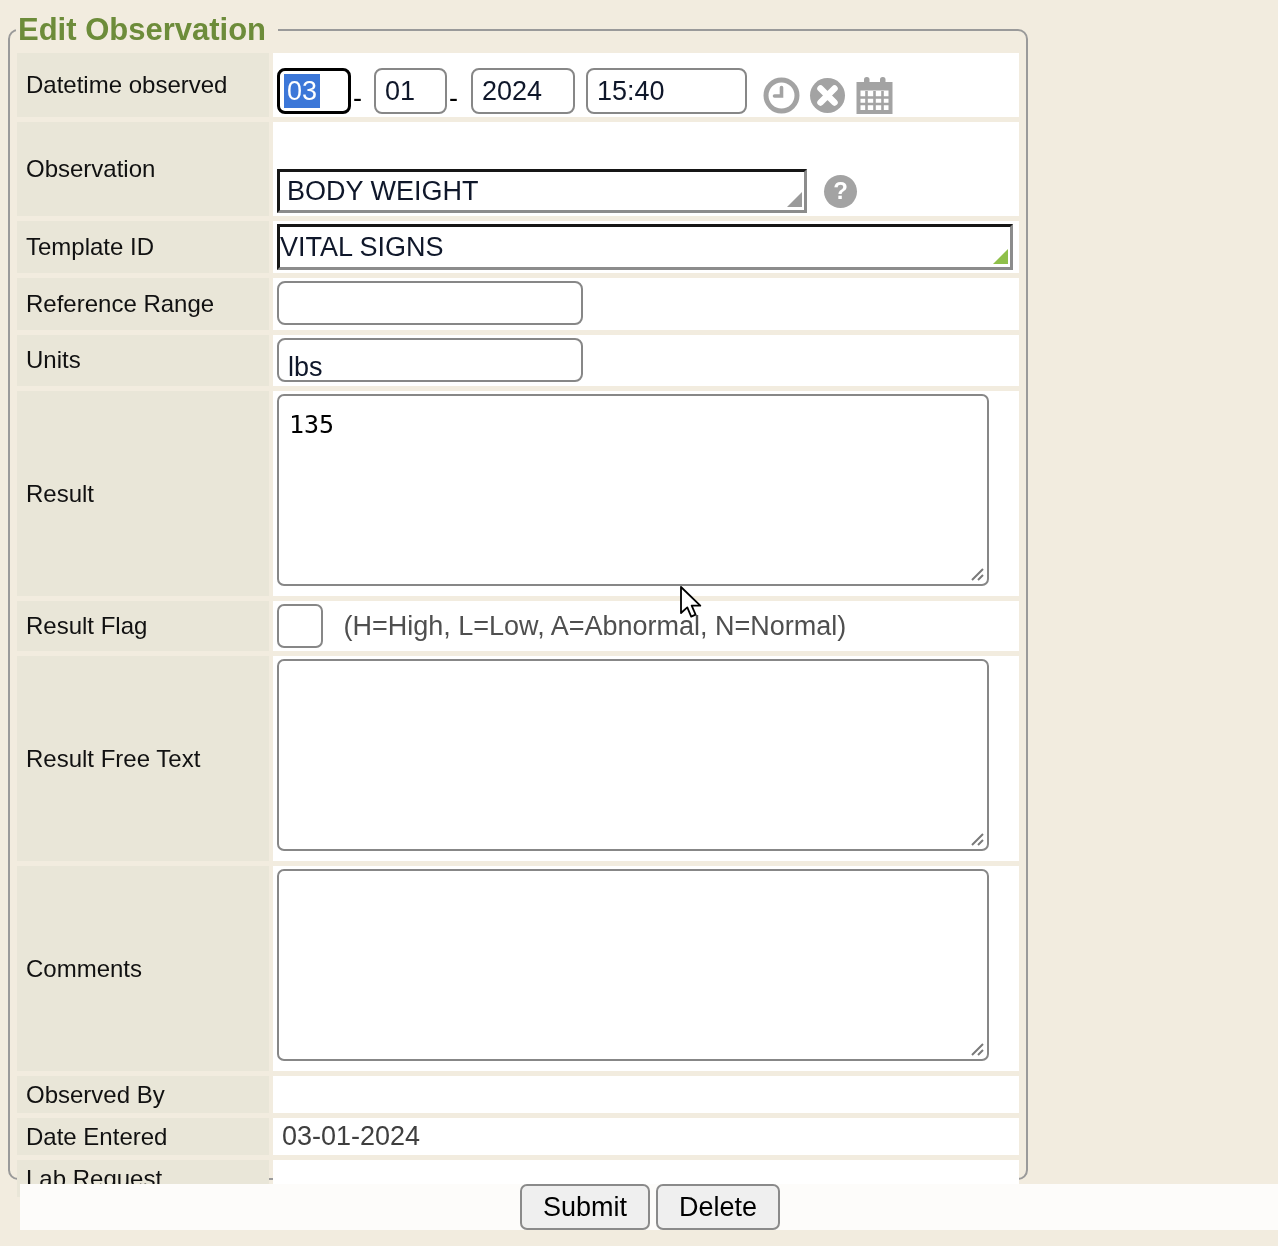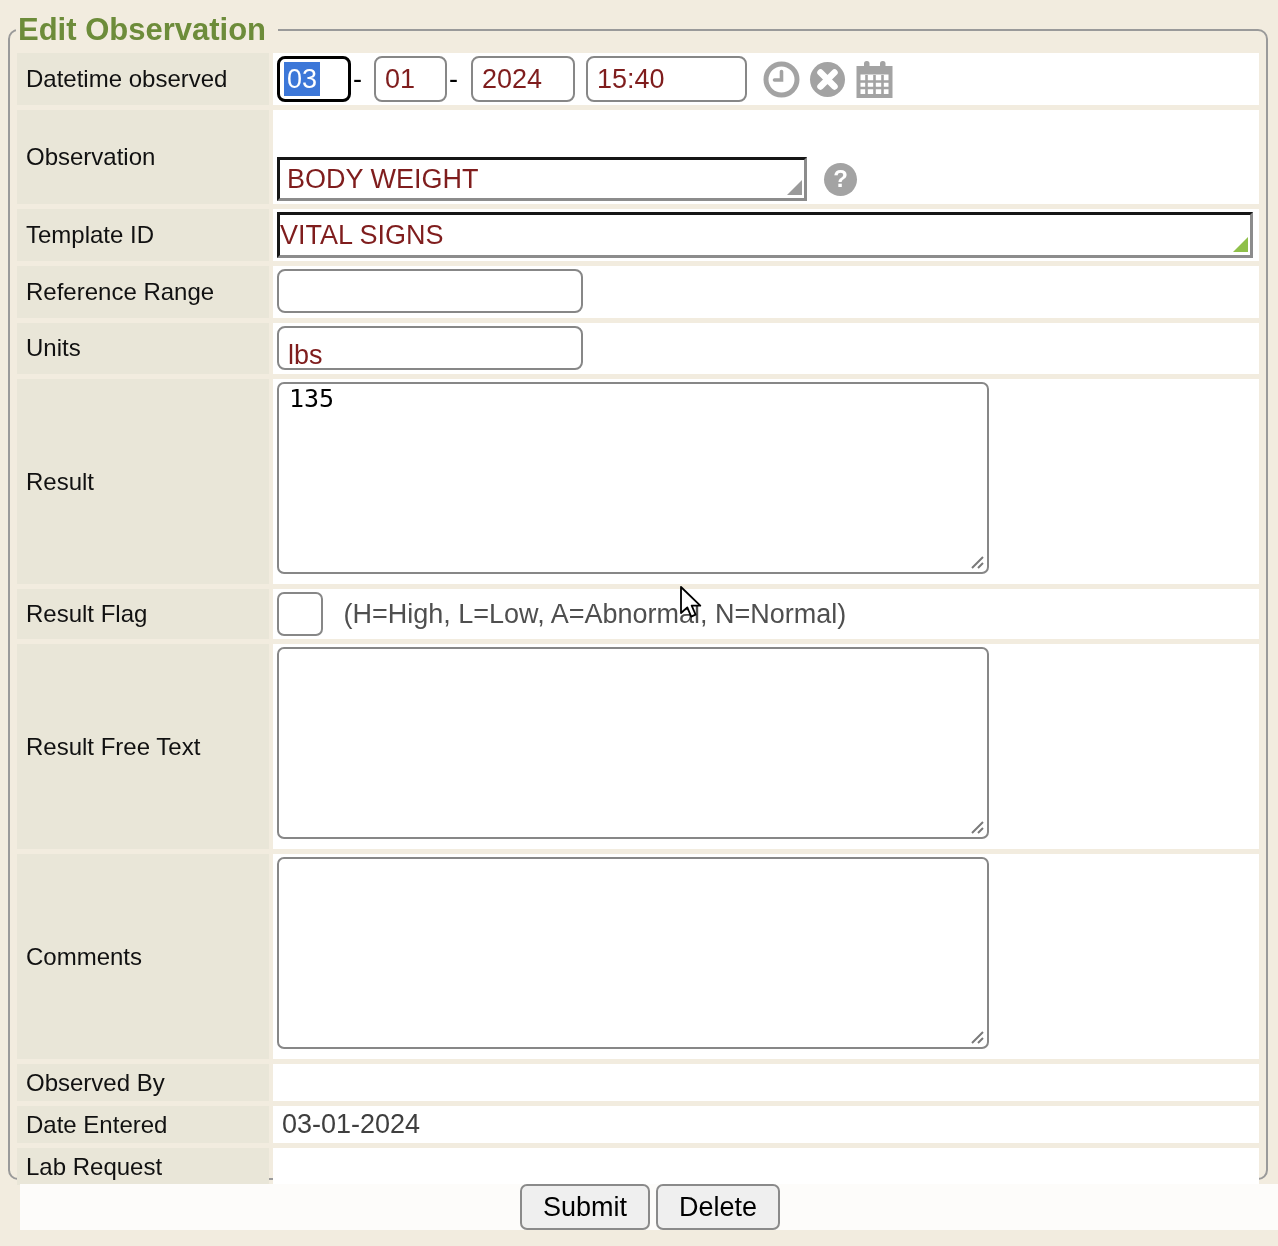--- a/index.html
+++ b/index.html
@@ -5,21 +5,21 @@
   html,body{margin:0;padding:0;}
   body{
     width:1278px;height:1246px;
     background:#f2ecdf;
     font-family:"Liberation Sans",sans-serif;
     position:relative;overflow:hidden;
     color:#0f0f0f;
   }
   .form-fieldset{
     position:absolute;left:8px;top:12px;
-    width:1260px;height:1168px;
+    width:1020px;height:1168px;
     border:2px solid #9a9a9a;border-radius:10px;
     margin:0;padding:0;box-sizing:border-box;
     background:transparent;
   }
   .form-fieldset legend{
     margin-left:6px;padding:0 12px 0 2px;
     font-size:31px;font-weight:bold;color:#6d8c3a;
   }
   table.form-table{
     border-collapse:separate;border-spacing:4px 5px;
@@ -38,33 +38,33 @@
     padding:3px 4px;vertical-align:middle;
     font-size:27px;
   }
   tr.r-input td{height:50px;}
   tr.r-big td{height:205px;}
   tr.r-s1 td{height:32px;}
   tr.r-s2 td{height:36px;}
   tr.r-s3 td{height:38px;}
   tr.r-s4 td{height:36px;}
 
-  .dt-row{display:flex;align-items:center;}
+  .dt-row{display:flex;align-items:flex-end;margin-top:12px;}
   .fake-input{
     display:inline-flex;align-items:center;
     width:74px;height:46px;box-sizing:border-box;
     border:3px solid #000;border-radius:8px;
     background:#fff;padding-left:4px;
   }
   .fake-input .sel{
     background:#3c77d8;color:#fff;
     font-size:27px;padding:1px 3px;line-height:1.2;
   }
   .dt-sep{font-size:27px;margin:0 2px;color:#000;}
-  input{font-family:"Liberation Sans",sans-serif;color:#7f1d1d;}
+  input{font-family:"Liberation Sans",sans-serif;color:#0f172a;}
   .in-date{
     height:46px;box-sizing:border-box;
     border:2px solid #878787;border-radius:8px;
     font-size:27px;padding:0 0 0 9px;background:#fff;outline:none;
   }
   .in-day{width:73px;margin-left:10px;}
   .in-year{width:104px;margin-left:11px;}
   .in-time{width:161px;margin-left:11px;}
   .dt-icons{display:flex;align-items:center;margin-left:16px;gap:9px;}
   .icon-btn{display:inline-flex;cursor:pointer;border:none;background:none;padding:0;}
@@ -91,21 +91,21 @@
   .in-plain{
     width:306px;height:44px;box-sizing:border-box;
     border:2px solid #878787;border-radius:8px;
     font-size:27px;padding:16px 0 0 9px;background:#fff;outline:none;
   }
   .ta-wrap{position:relative;display:inline-block;width:712px;height:192px;}
   .ta-wrap textarea{
     width:100%;height:100%;box-sizing:border-box;
     border:2px solid #878787;border-radius:7px;
     font-family:"DejaVu Sans Mono",monospace;
-    font-size:25px;padding:0 10px;resize:none;outline:none;color:#000;
+    font-size:25px;padding:14px 10px;resize:none;outline:none;color:#000;
     background:#fff;
   }
   .grip{position:absolute;right:4px;bottom:4px;pointer-events:none;}
   .in-flag{
     width:46px;height:44px;box-sizing:border-box;
     border:2px solid #878787;border-radius:7px;
     font-size:27px;padding-left:8px;background:#fff;outline:none;
   }
   .hint{font-size:27px;color:#4f4f4f;margin-left:13px;}
   .static-val{font-size:27px;color:#3f3f3f;padding-left:5px;}

